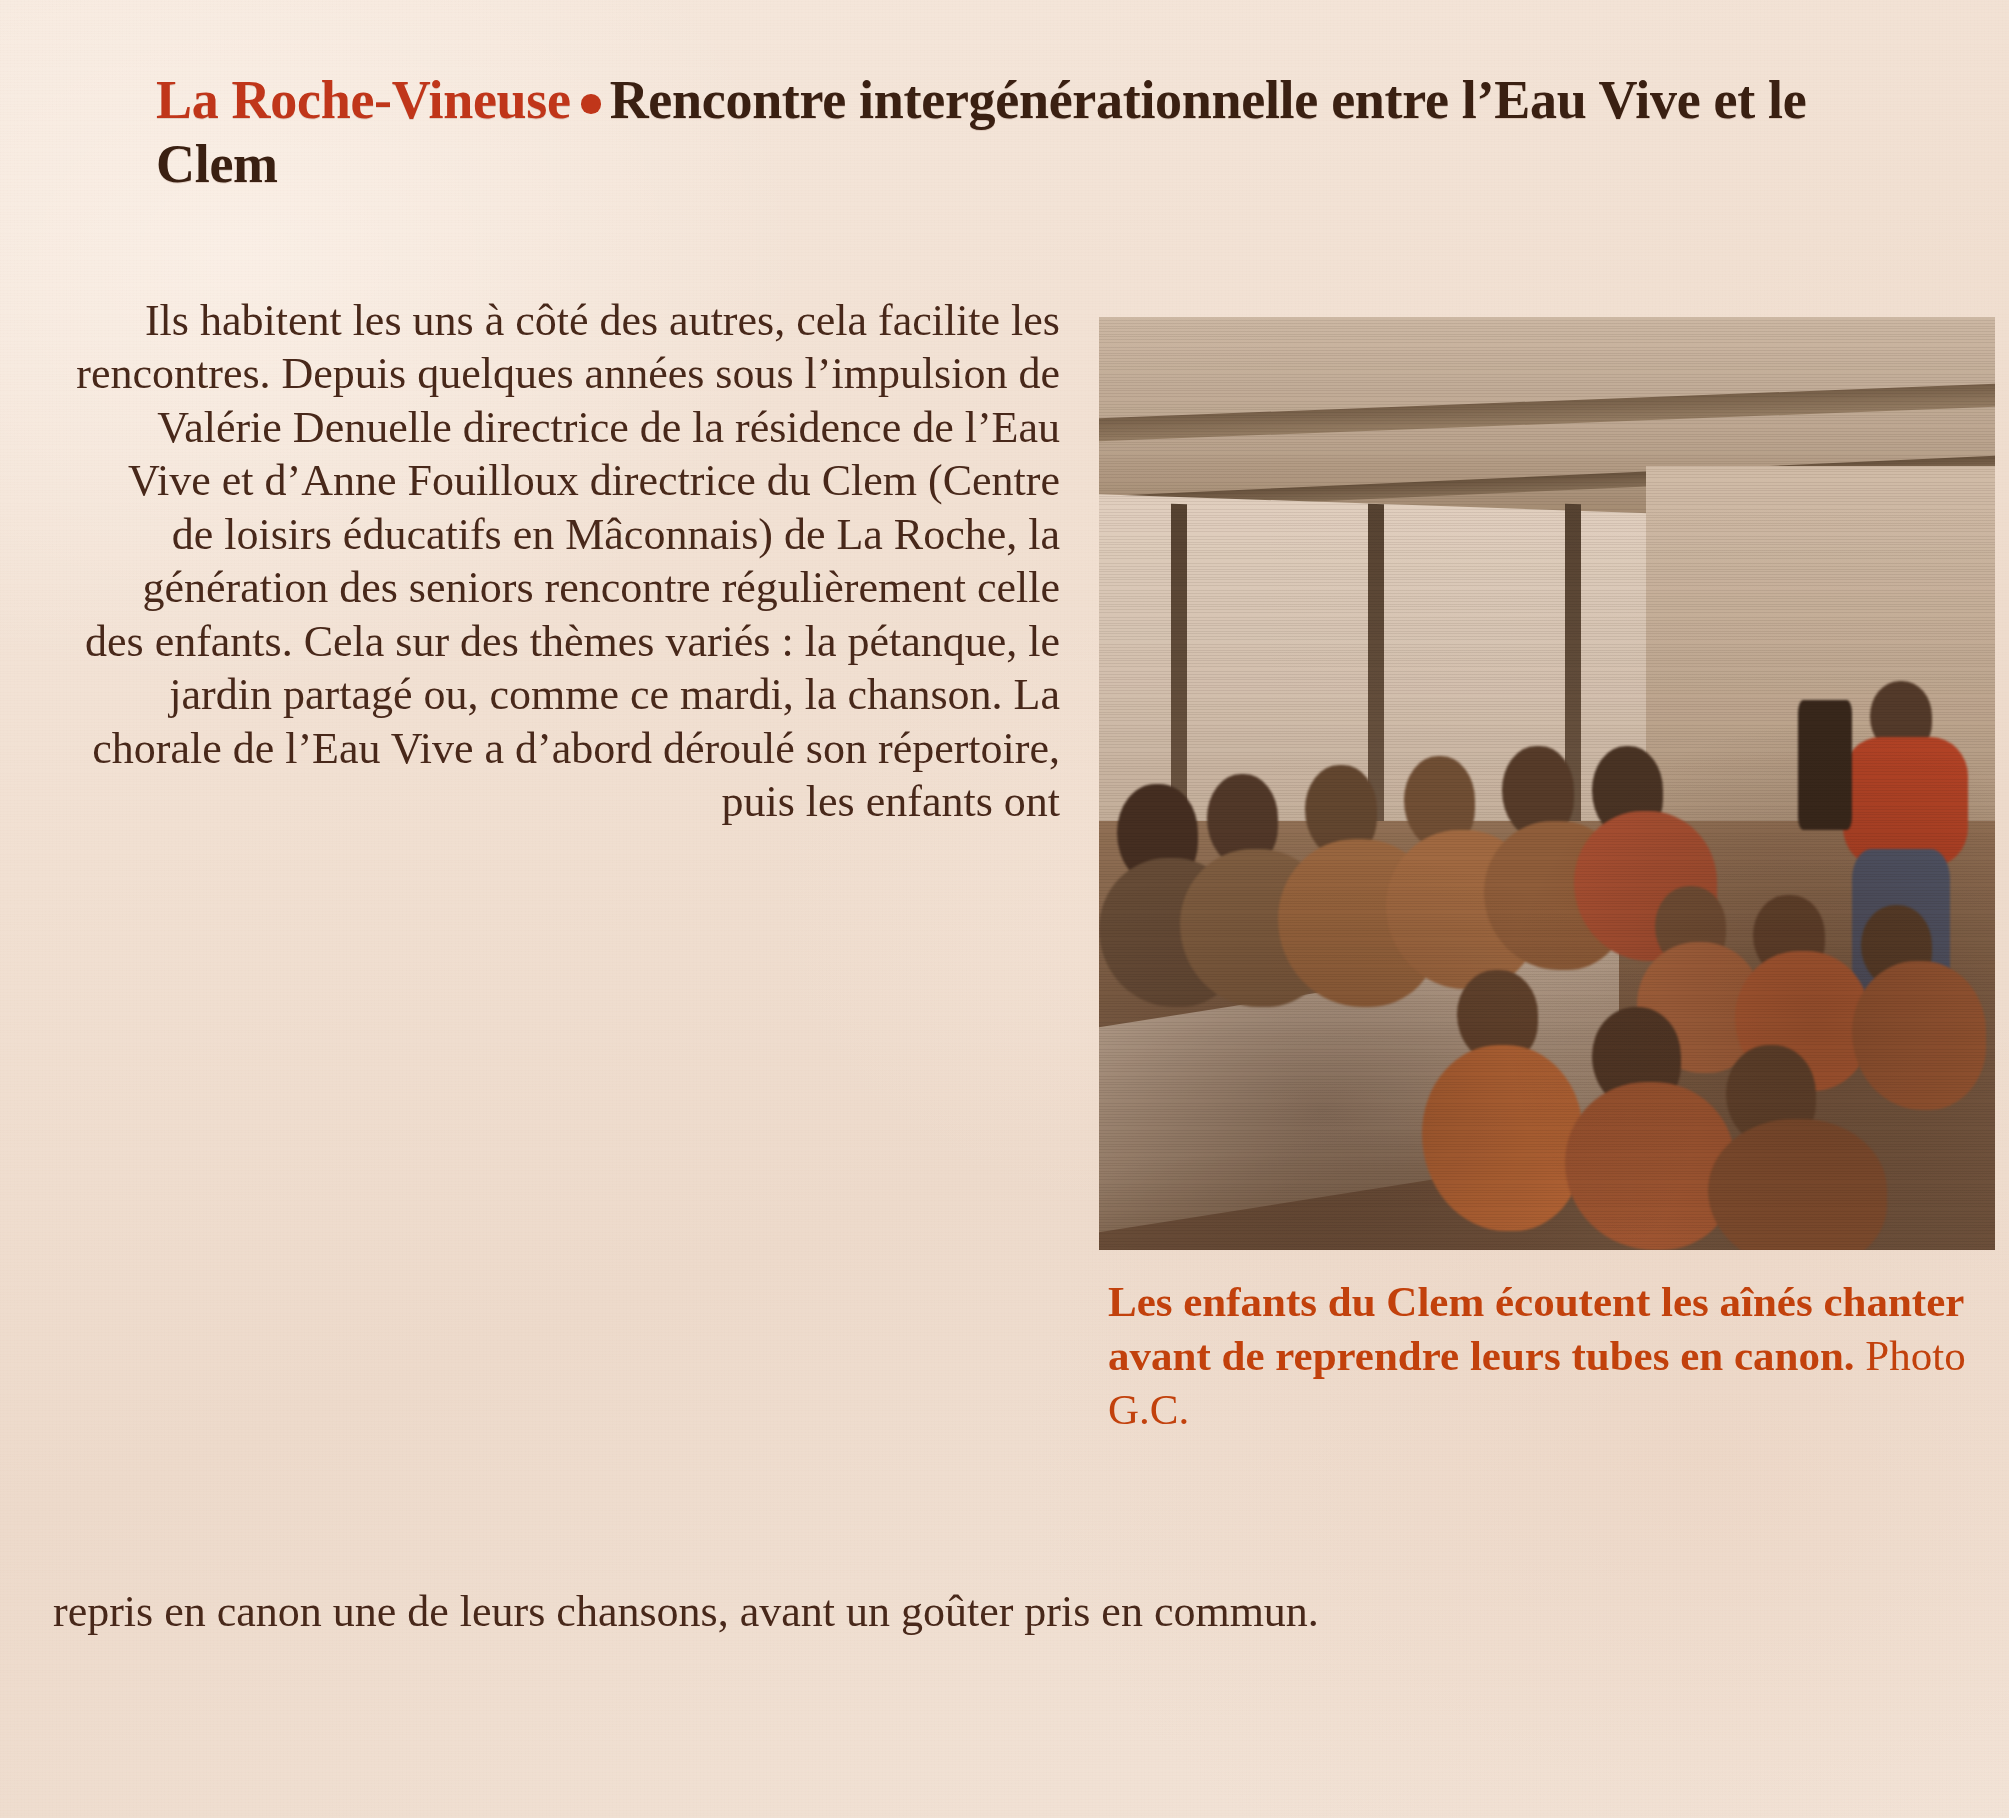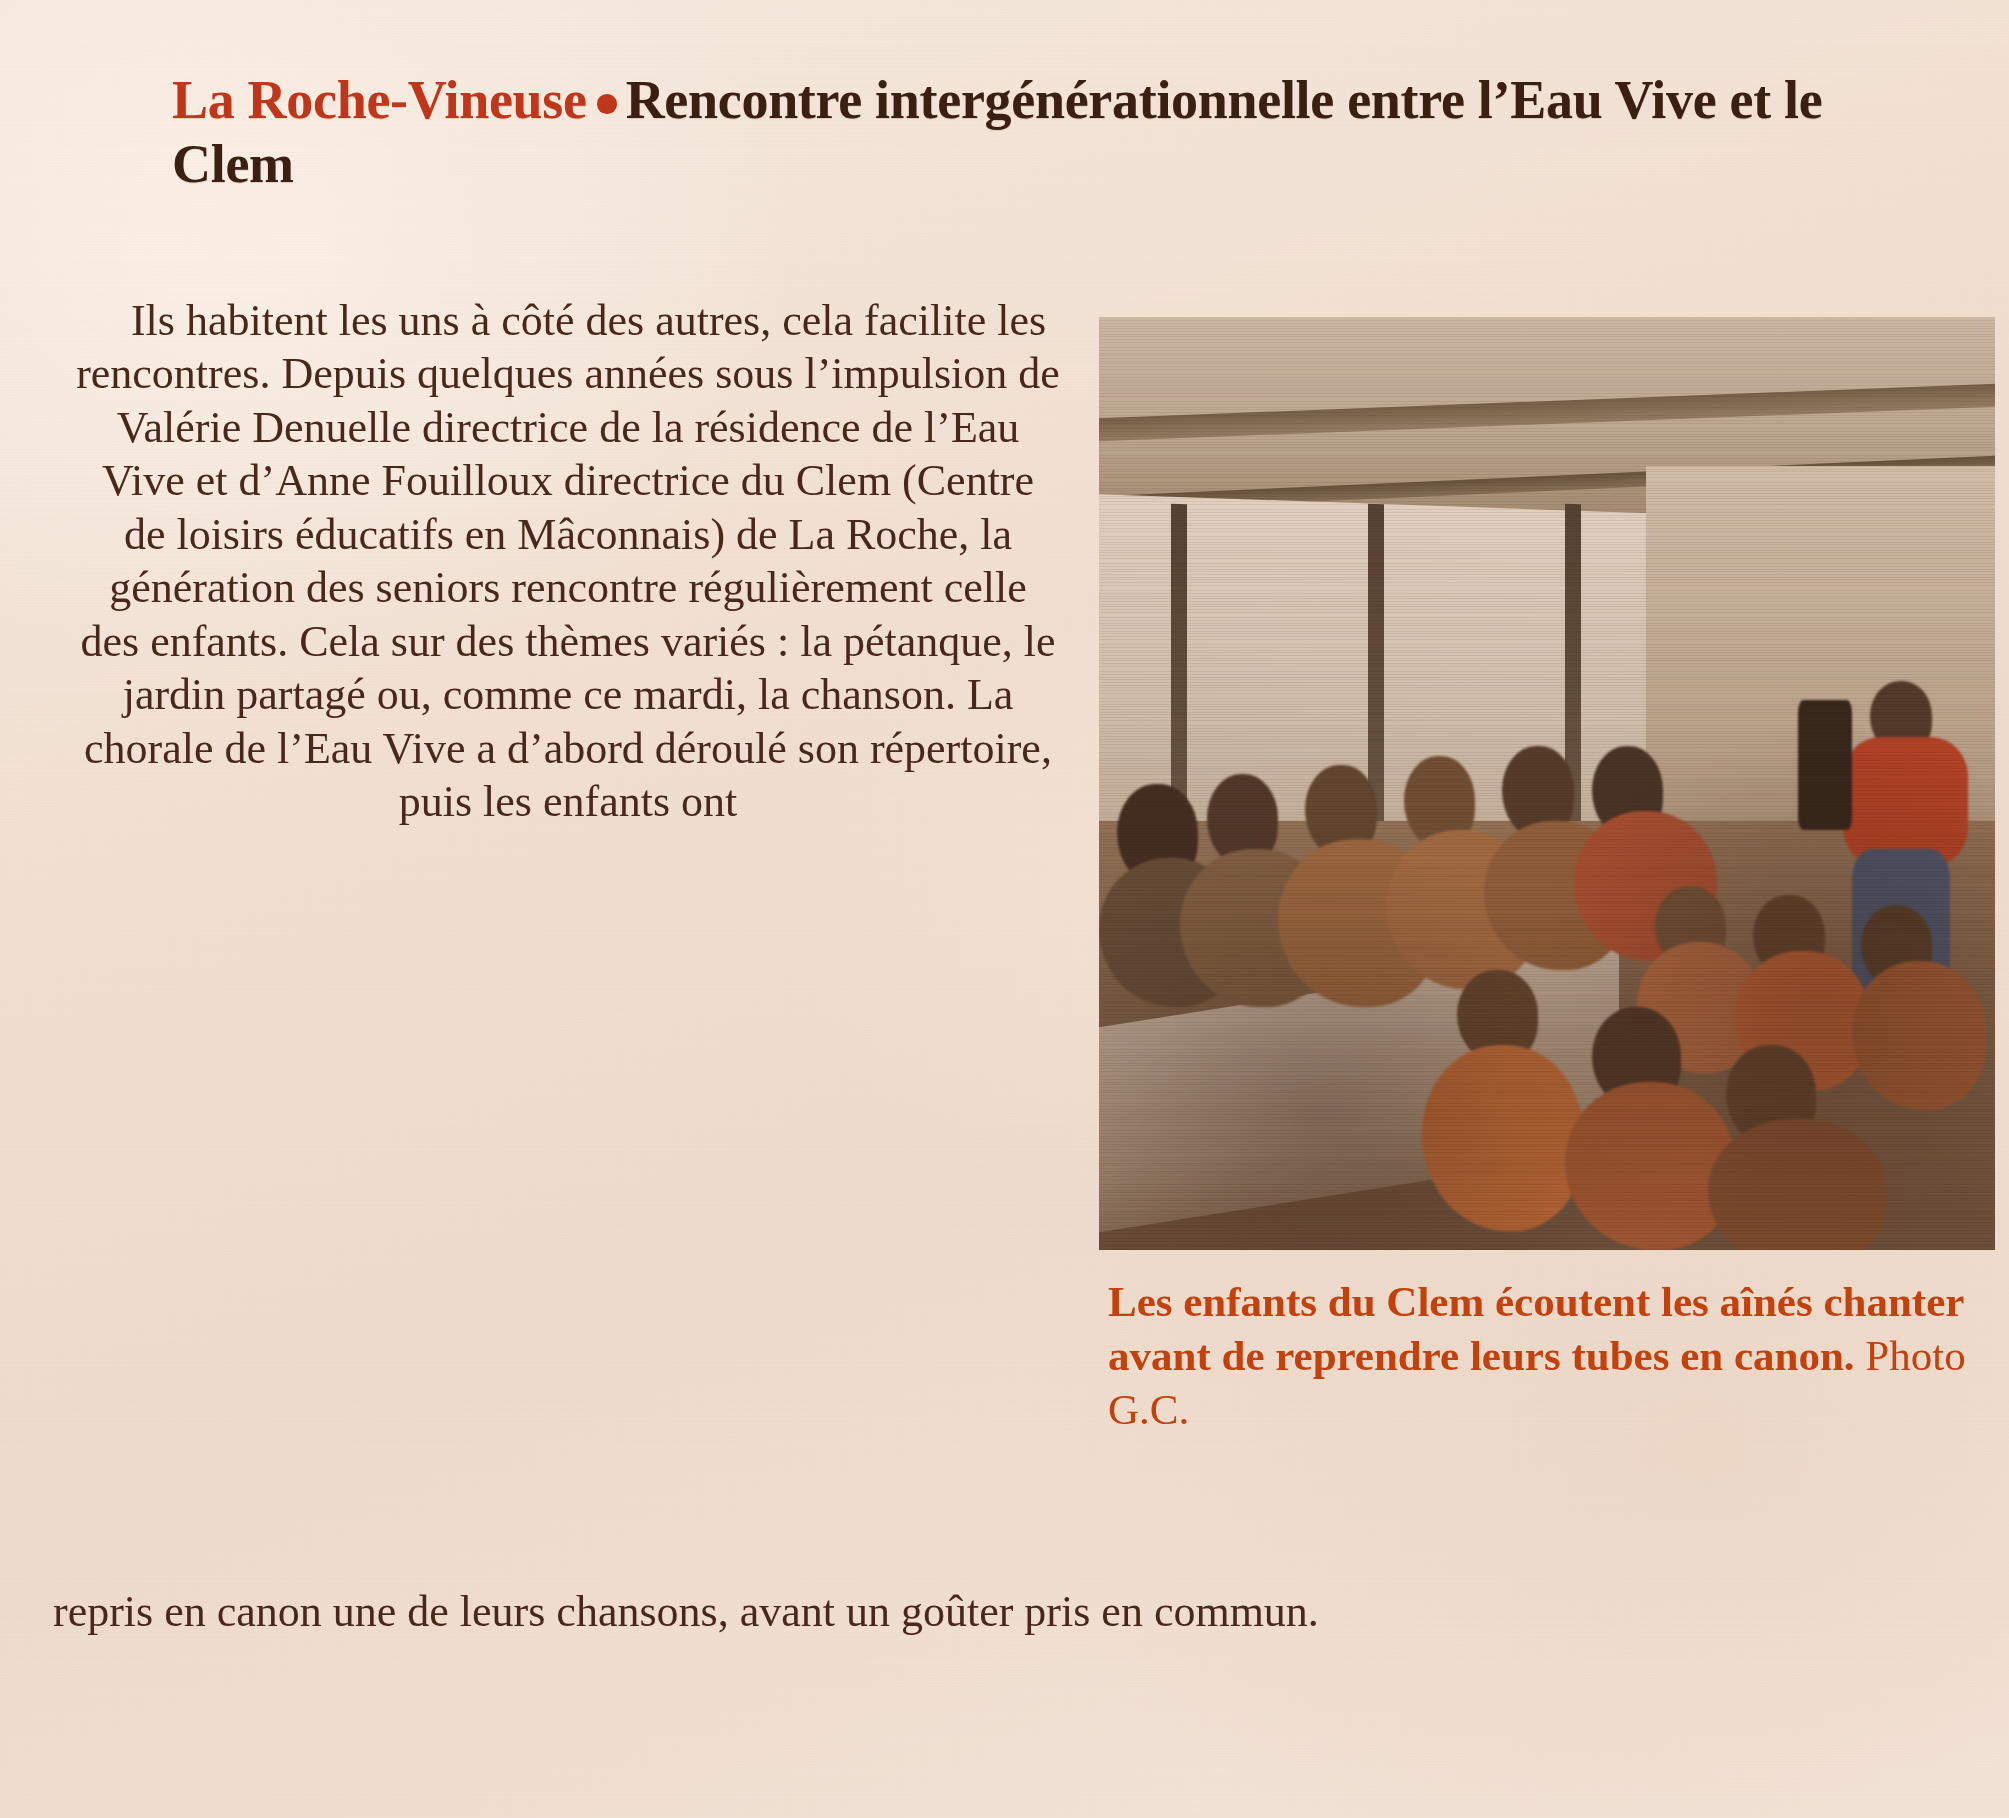--- a/index.html
+++ b/index.html
@@ -49,21 +49,20 @@
     position: absolute;
     left: 156px;
     top: 69px;
     width: 1720px;
     font-weight: bold;
     font-size: 54px;
     line-height: 1.18;
     letter-spacing: -0.3px;
     color: #3a2012;
     text-shadow: 0 0.9px 0 rgba(120,80,60,0.18);
-    margin-left: 16px;
   }
   .kicker {
     color: #c0361a;
   }
   .kicker-dot {
     display: inline-block;
     width: 19.5px;
     height: 19.5px;
     border-radius: 50%;
     background: #c0361a;
@@ -73,21 +72,21 @@
 
   
   .body-col {
     position: absolute;
     left: 76px;
     top: 294px;
     width: 984px;
     font-size: 44px;
     line-height: 1.215;
     color: #48281a;
-    text-align: center;
+    text-align: right;
     white-space: pre-wrap;
   }
   .body-col .indent { display: inline-block; width: 41px; }
 
   .body-tail {
     position: absolute;
     left: 53px;
     top: 1585px;
     width: 1507px;
     font-size: 44px;

